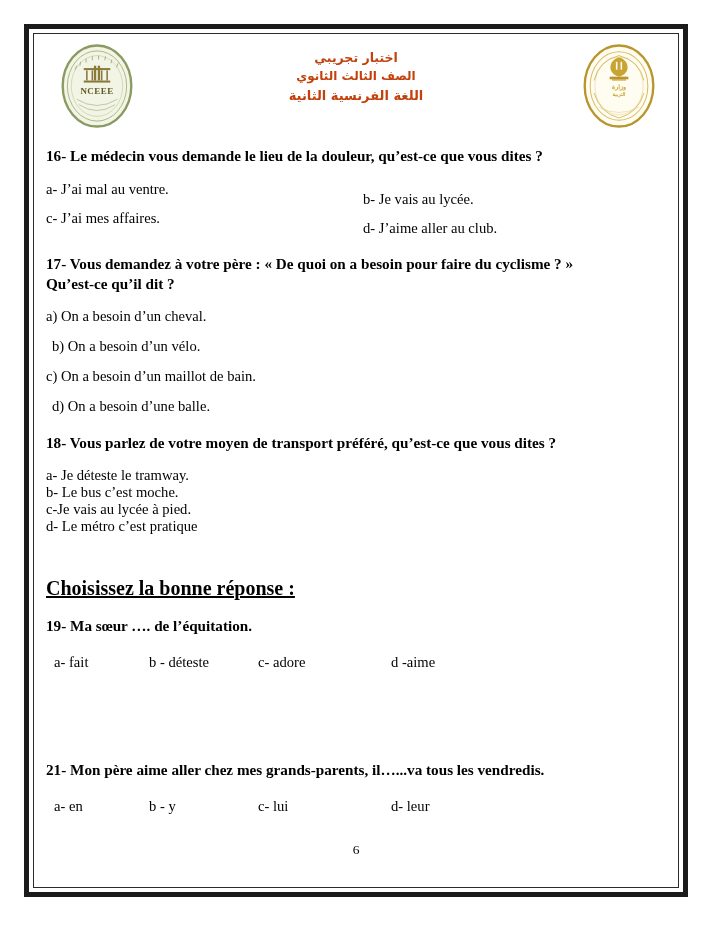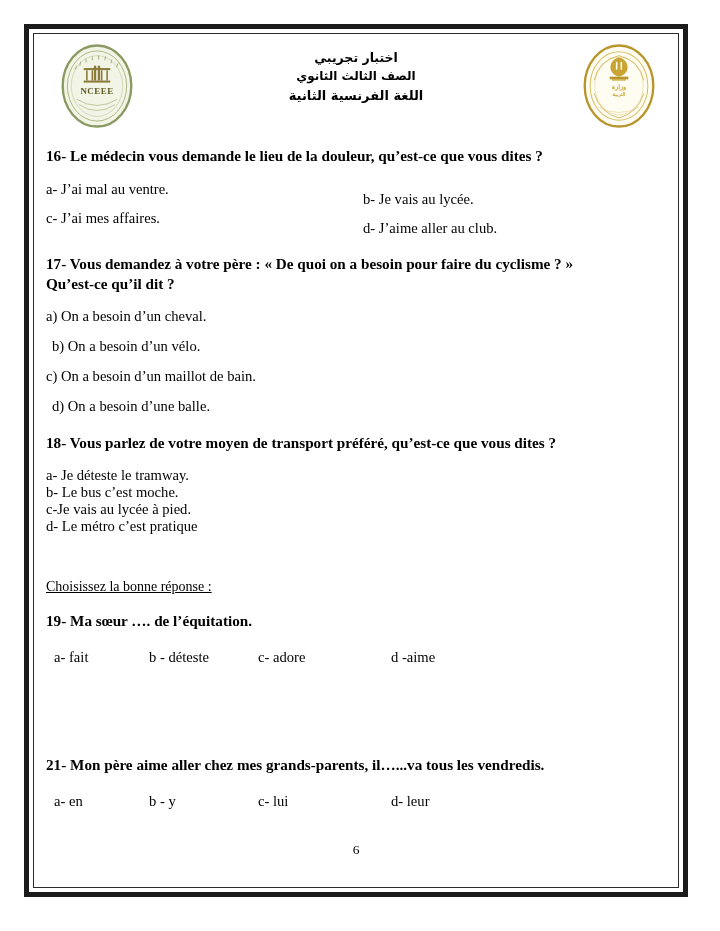--- a/index.html
+++ b/index.html
@@ -66,21 +66,21 @@
     position: absolute;
     left: 120px;
     right: 120px;
     top: 14px;
     text-align: center;
   }
   .ar-line {
     direction: rtl;
     font-family: "DejaVu Sans", "Liberation Sans", sans-serif;
     font-weight: 700;
-    color: #000000;
+    color: #c2410c;
     line-height: 1.55;
     white-space: nowrap;
   }
   .ar-line.l1 { font-size: 12.5px; }
   .ar-line.l2 { font-size: 12px; }
   .ar-line.l3 { font-size: 13px; }
 
   
   .content { position: relative; }
 
@@ -116,22 +116,22 @@
 
   
   .opt-row4 { position: relative; height: 24px; font-size: 14.6px; }
   .opt-row4 > span { position: absolute; top: 0; }
   .opt-row4 .c1 { left: 8px; }
   .opt-row4 .c2 { left: 103px; }
   .opt-row4 .c3 { left: 212px; }
   .opt-row4 .c4 { left: 345px; }
 
   .section-head {
-    font-weight: 400;
-    font-size: 14px;
+    font-weight: 700;
+    font-size: 20px;
     text-decoration: underline;
     display: inline-block;
   }
 
   .pagenum {
     position: absolute;
     left: 0;
     right: 0;
     bottom: 26px;
     text-align: center;

